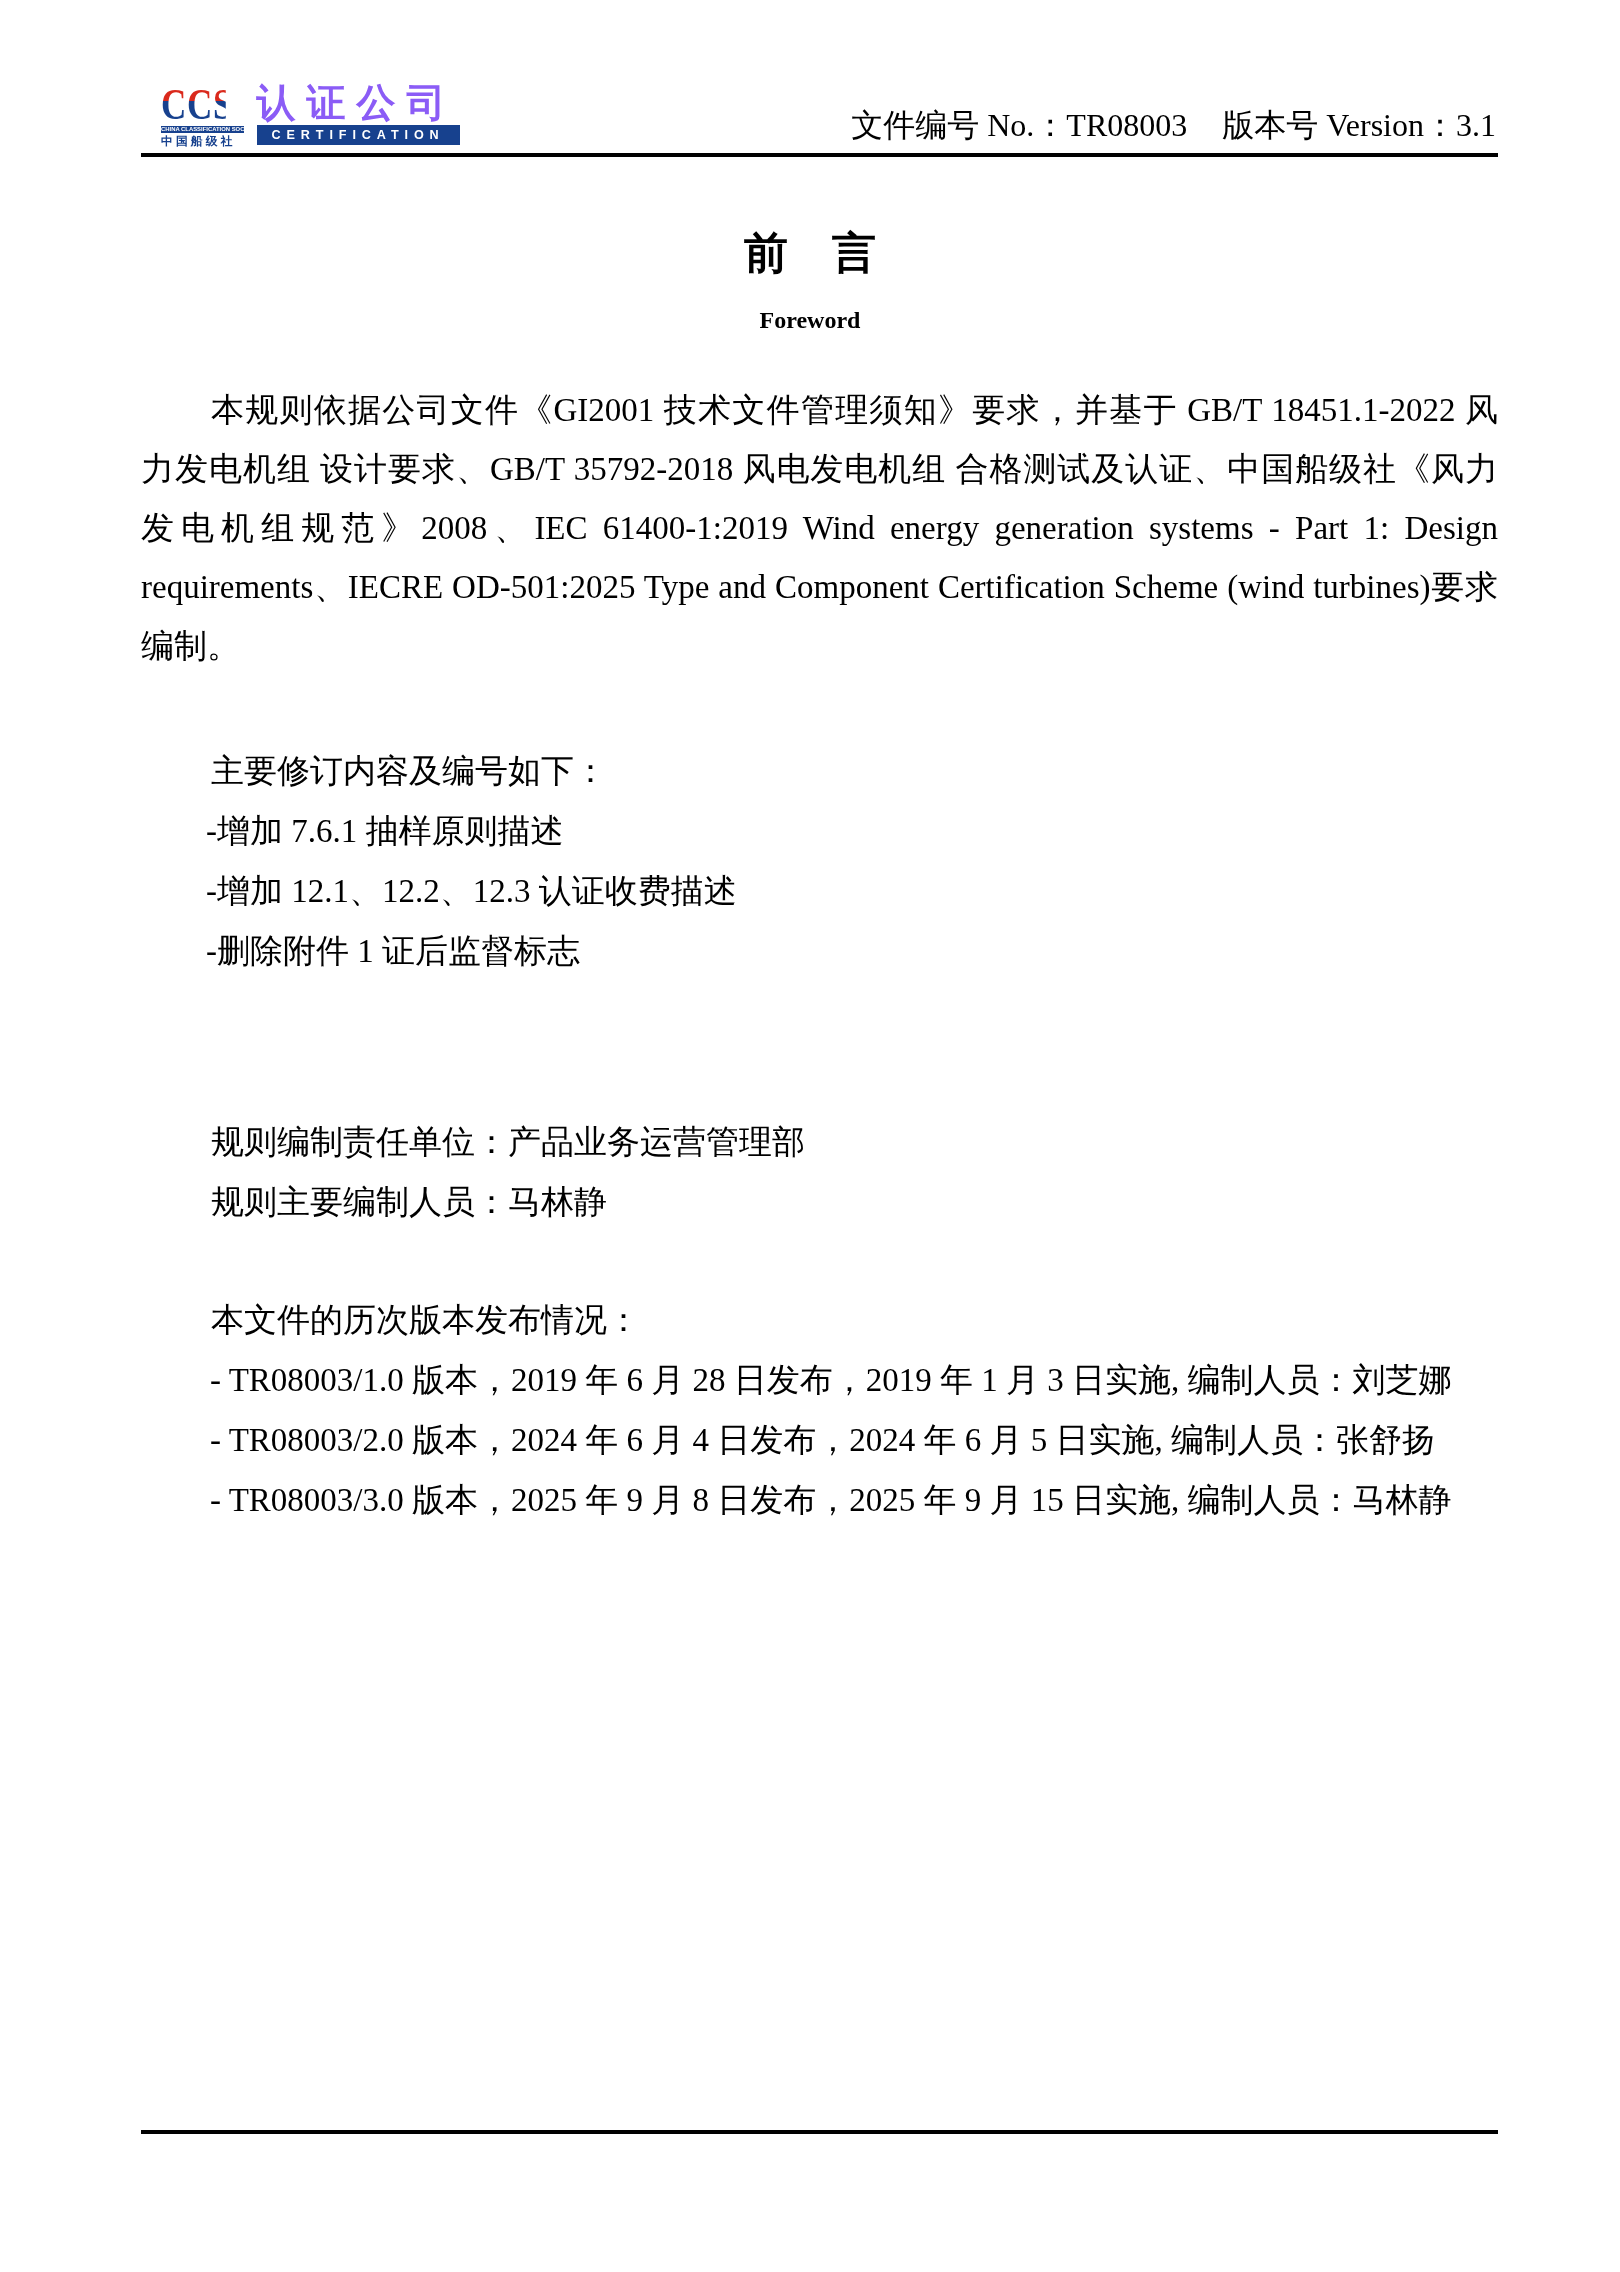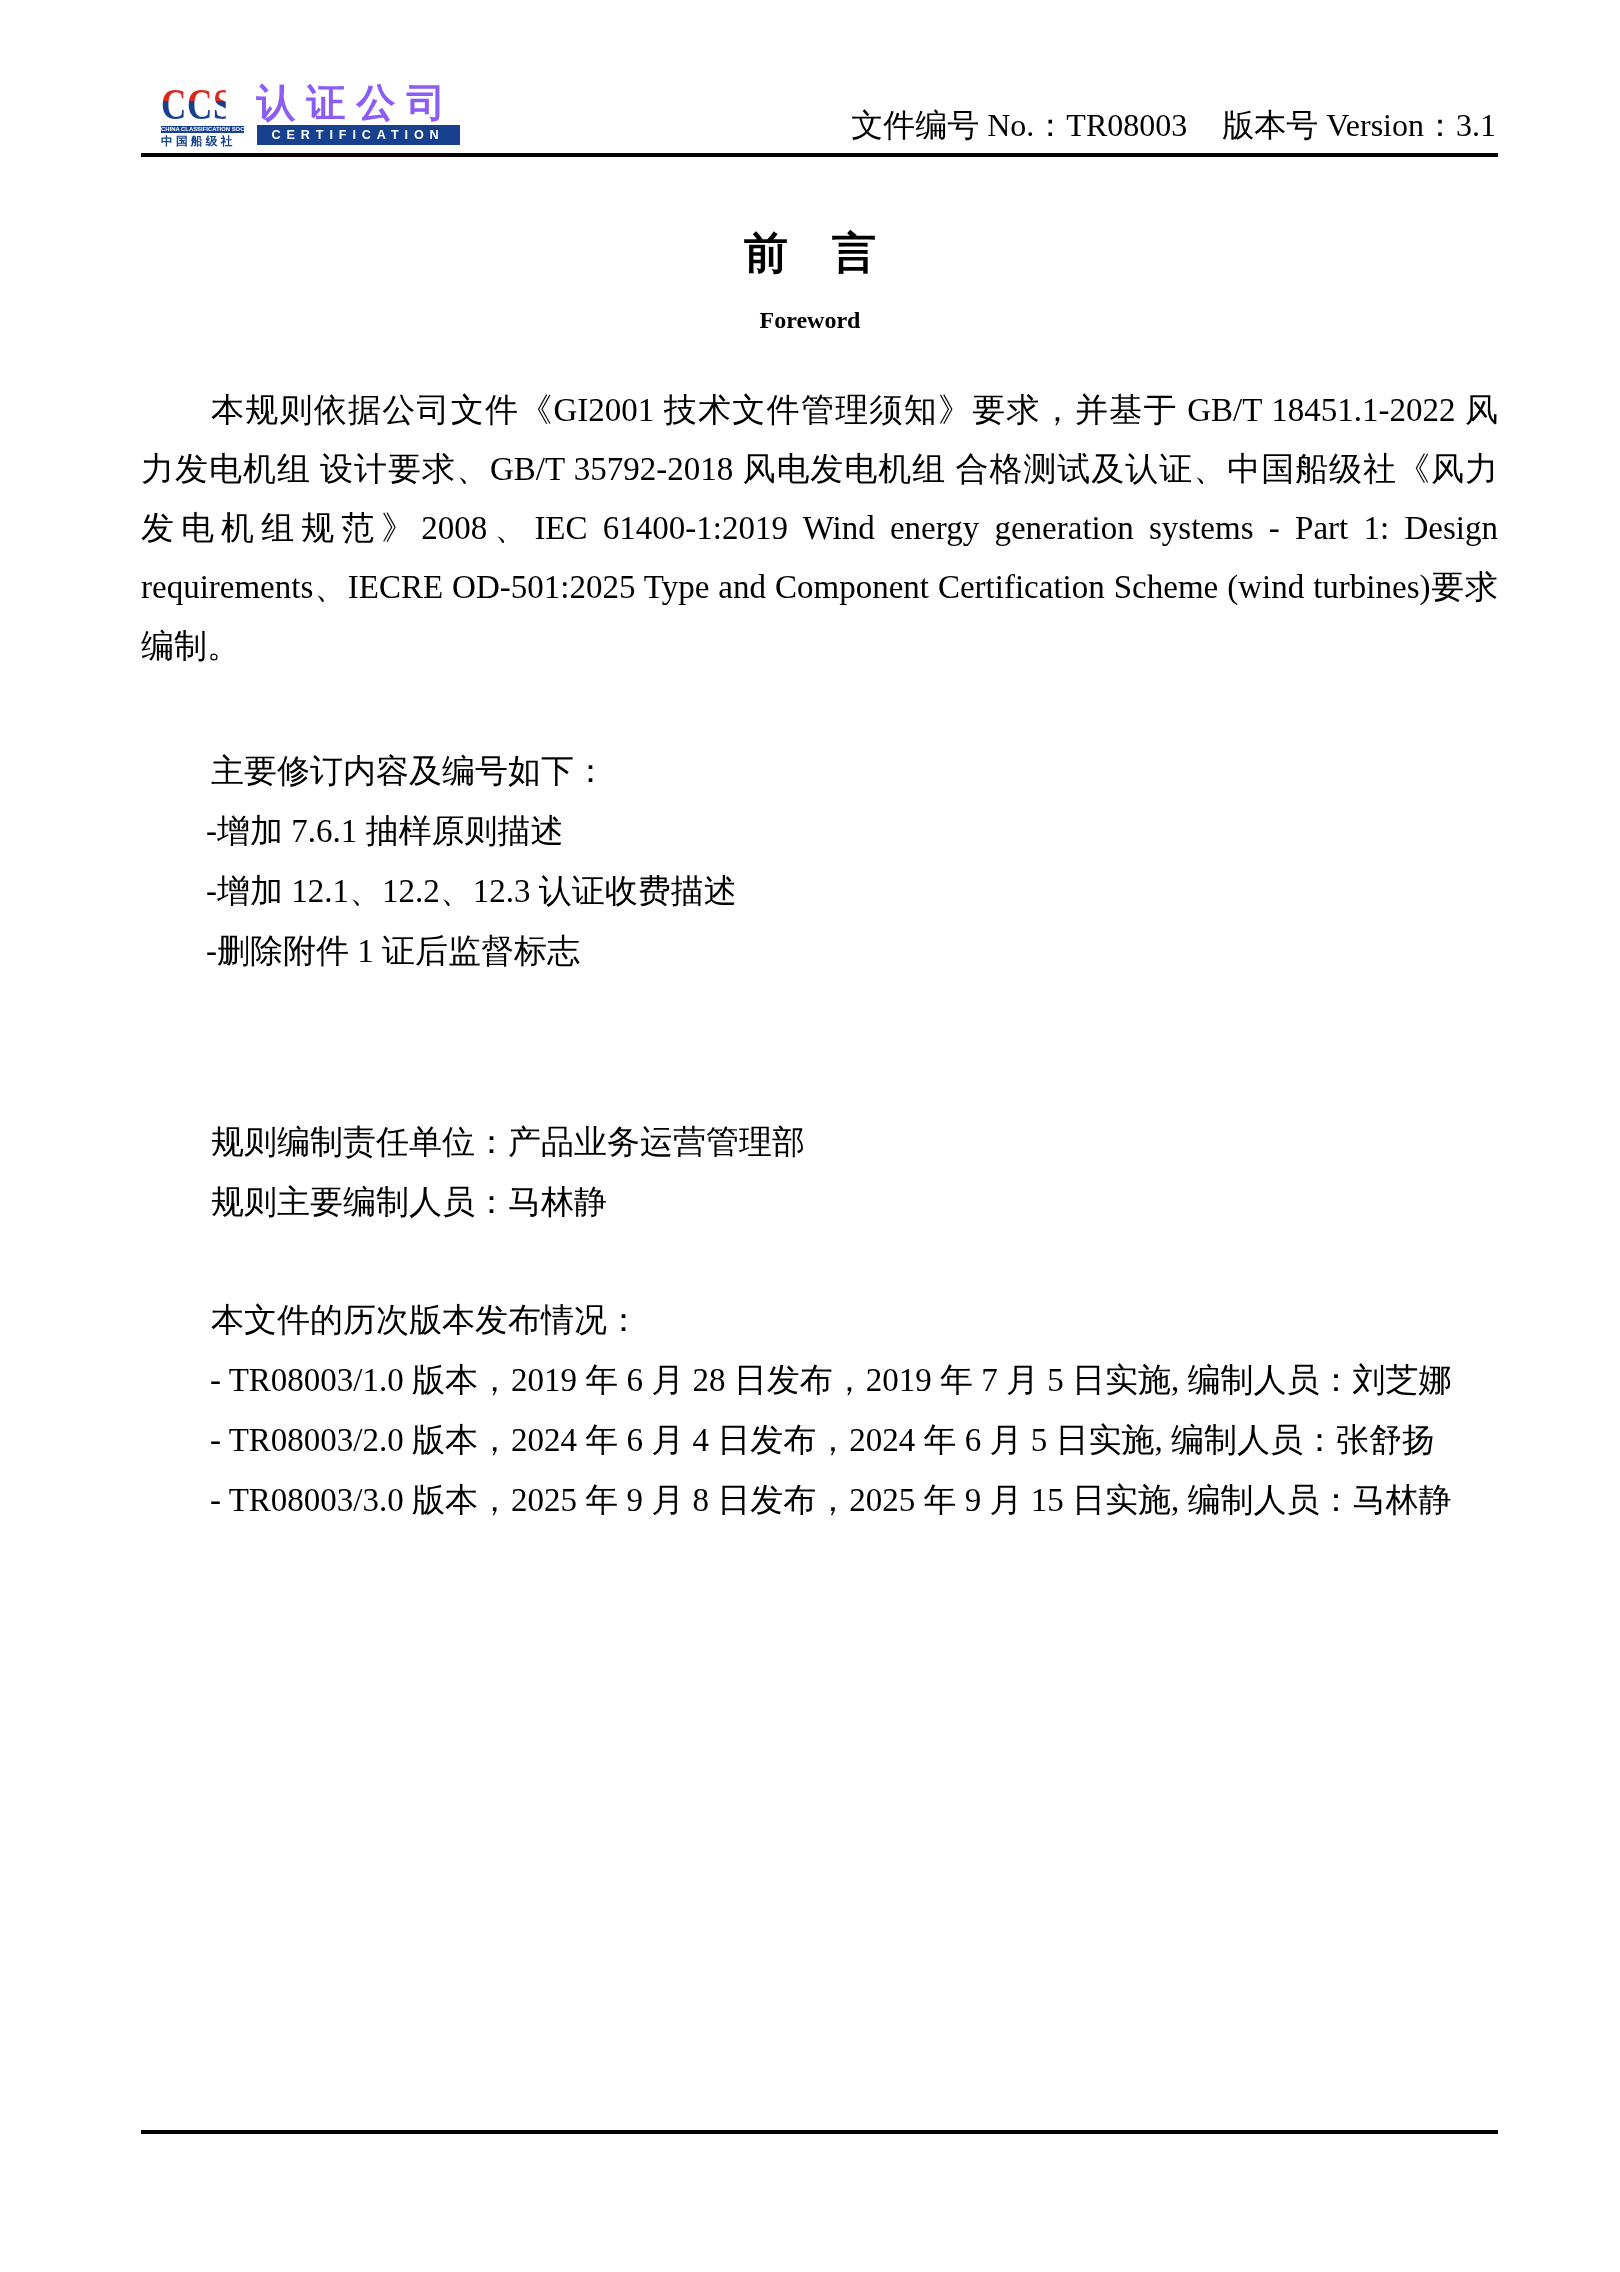--- a/index.html
+++ b/index.html
@@ -125,21 +125,21 @@
     <div class="item">-删除附件 1 证后监督标志</div>
   </div>
 
   <div class="block responsibility">
     <div class="line">规则编制责任单位：产品业务运营管理部</div>
     <div class="line">规则主要编制人员：马林静</div>
   </div>
 
   <div class="block history">
     <div class="heading">本文件的历次版本发布情况：</div>
-    <div class="item">- TR08003/1.0 版本，2019 年 6 月 28 日发布，2019 年 7 月 5 日实施, 编制人员：刘芝娜</div>
+    <div class="item">- TR08003/1.0 版本，2019 年 6 月 28 日发布，2019 年 1 月 3 日实施, 编制人员：刘芝娜</div>
     <div class="item">- TR08003/2.0 版本，2024 年 6 月 4 日发布，2024 年 6 月 5 日实施, 编制人员：张舒扬</div>
     <div class="item">- TR08003/3.0 版本，2025 年 9 月 8 日发布，2025 年 9 月 15 日实施, 编制人员：马林静</div>
   </div>
 
   <div class="footer-rule"></div>
 
 </div>
 
 
 </body></html>

